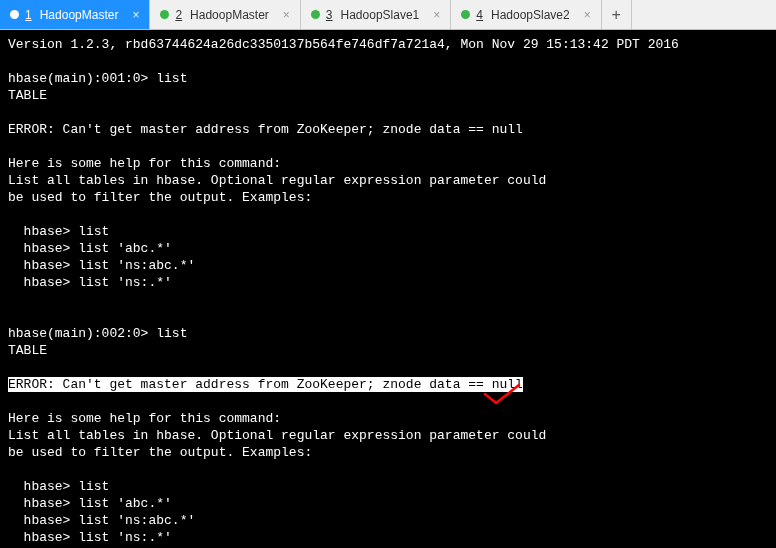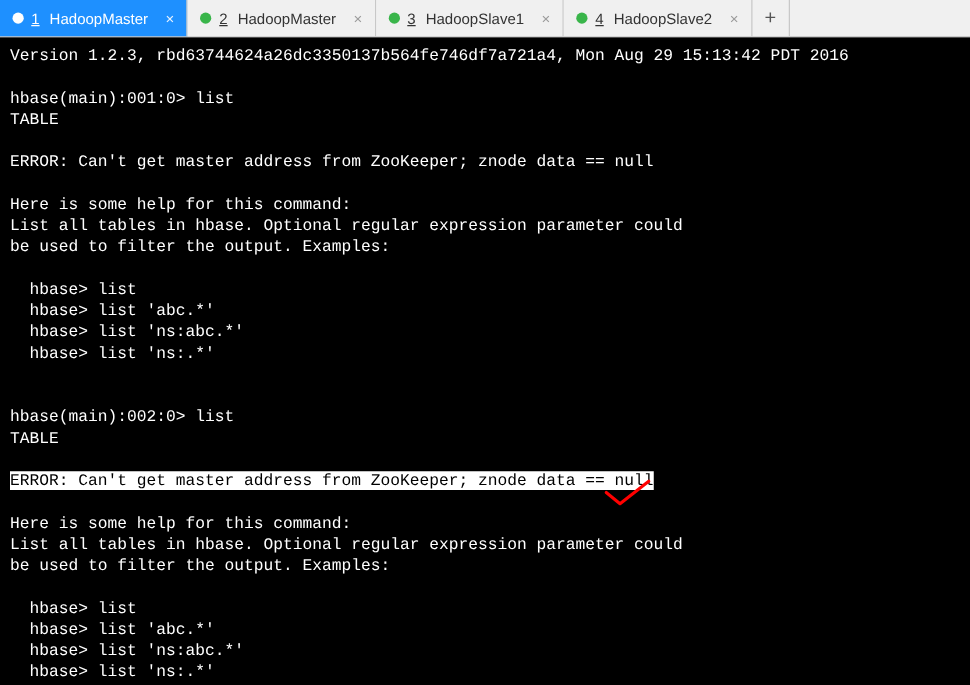--- a/index.html
+++ b/index.html
@@ -96,21 +96,21 @@
     </div>
     <div class="tab">
       <span class="tab-dot"></span>
       <span class="tab-index">4</span>
       <span>HadoopSlave2</span>
       <span class="tab-close">×</span>
     </div>
     <div class="tab-add">+</div>
   </div>
 
-  <div class="term"><span>Version 1.2.3, rbd63744624a26dc3350137b564fe746df7a721a4, Mon Aug 29 15:13:42 PDT 2016</span>
+  <div class="term"><span>Version 1.2.3, rbd63744624a26dc3350137b564fe746df7a721a4, Mon Nov 29 15:13:42 PDT 2016</span>
 <span></span>
 <span>hbase(main):001:0&gt; list</span>
 <span>TABLE</span>
 <span></span>
 <span>ERROR: Can't get master address from ZooKeeper; znode data == null</span>
 <span></span>
 <span>Here is some help for this command:</span>
 <span>List all tables in hbase. Optional regular expression parameter could</span>
 <span>be used to filter the output. Examples:</span>
 <span></span>

